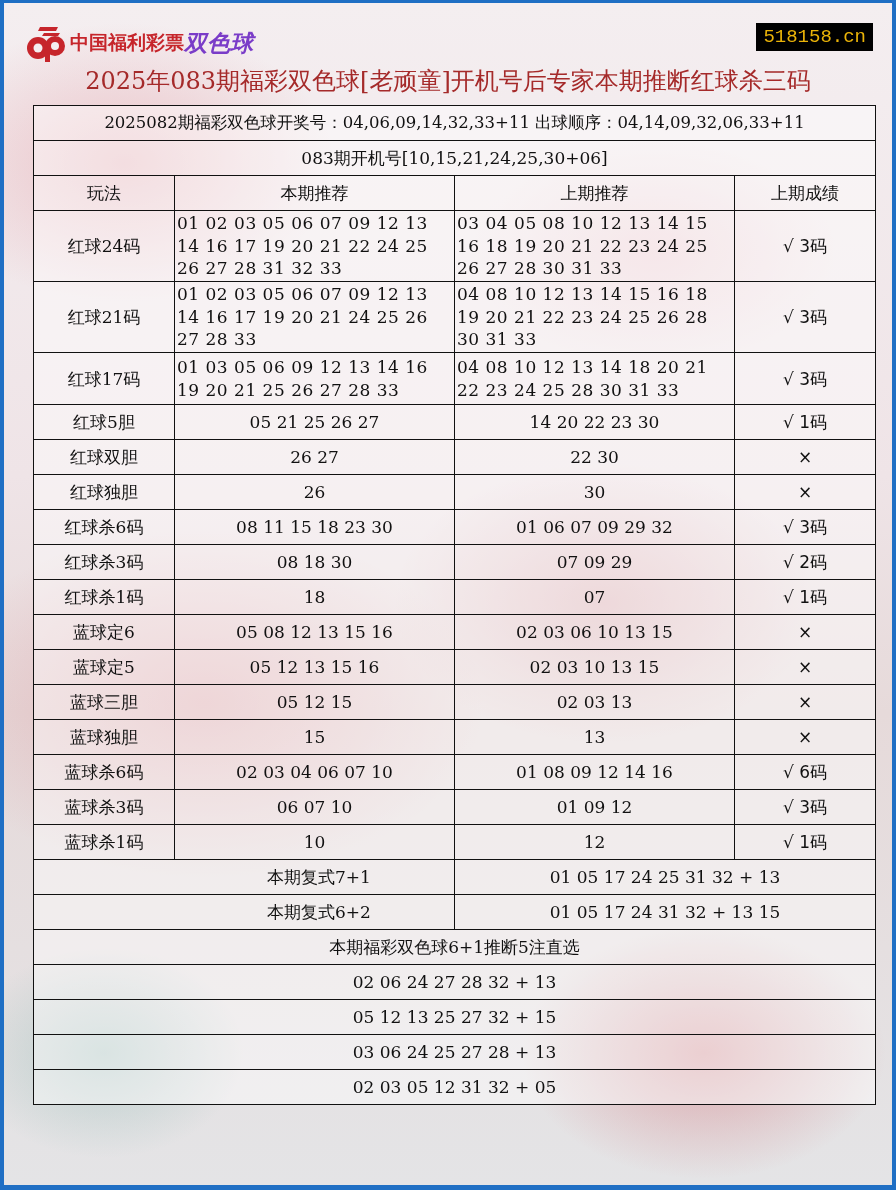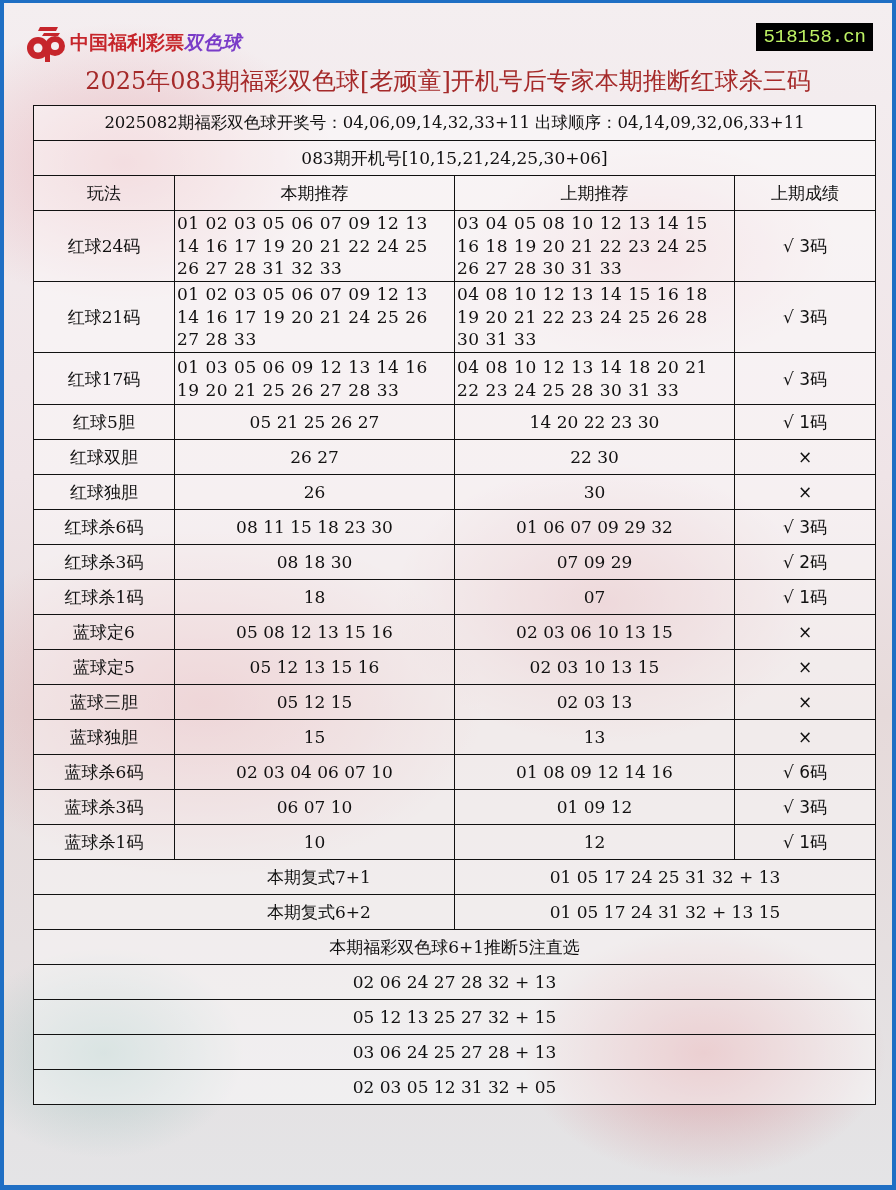--- a/index.html
+++ b/index.html
@@ -16,22 +16,22 @@
       radial-gradient(ellipse 400px 250px at 200px 700px, rgba(215,110,120,0.35), transparent 70%),
       radial-gradient(ellipse 300px 200px at 600px 600px, rgba(200,100,110,0.3), transparent 70%),
       radial-gradient(ellipse 200px 150px at 100px 1050px, rgba(90,160,150,0.3), transparent 70%),
       radial-gradient(ellipse 260px 180px at 700px 1050px, rgba(200,60,70,0.35), transparent 70%),
       linear-gradient(180deg, #f4eef0 0%, #efe4e7 40%, #e6dada 60%, #e4e4e6 100%);
   }
   .header { position:absolute; left:0; top:0; width:100%; height:104px; }
   .logo { position:absolute; left:18px; top:20px; display:flex; align-items:center;justify-content:flex-end; }
   .logo-mark { width:46px; height:40px; position:relative; }
   .logo-text-cn { font-family:"DejaVu Sans","Liberation Sans",sans-serif; font-weight:bold; font-size:19px; color:#c6252b; letter-spacing:0px; margin-left:2px; }
-  .logo-text-ssq { font-family:"DejaVu Sans","Liberation Sans",sans-serif; font-weight:bold; font-style:italic; font-size:19px; color:#7a3cc8; }
-  .site-badge { position:absolute; right:19px; top:20px; background:#000; color:#bef264; font-family:"Liberation Mono","DejaVu Sans Mono",monospace; font-size:19px; padding:3px 7px; letter-spacing:0px; }
+  .logo-text-ssq { font-family:"DejaVu Sans","Liberation Sans",sans-serif; font-weight:bold; font-style:italic; font-size:23px; color:#7a3cc8; }
+  .site-badge { position:absolute; right:19px; top:20px; background:#000; color:#eab308; font-family:"Liberation Mono","DejaVu Sans Mono",monospace; font-size:19px; padding:3px 7px; letter-spacing:0px; }
   .title { position:absolute; left:0; width:100%; top:62px; text-align:center; font-size:24px; color:#a52a2a; letter-spacing:0px; white-space:nowrap; }
 
   table.main {
     position:absolute; left:29px; top:102px; width:842px;
     border-collapse:collapse; table-layout:fixed;
     font-size:17px; color:#111;
   }
   table.main td {
     border:1.5px solid #111; text-align:center; vertical-align:middle;
     padding:0; line-height:22px; background:rgba(255,255,255,0.45);

